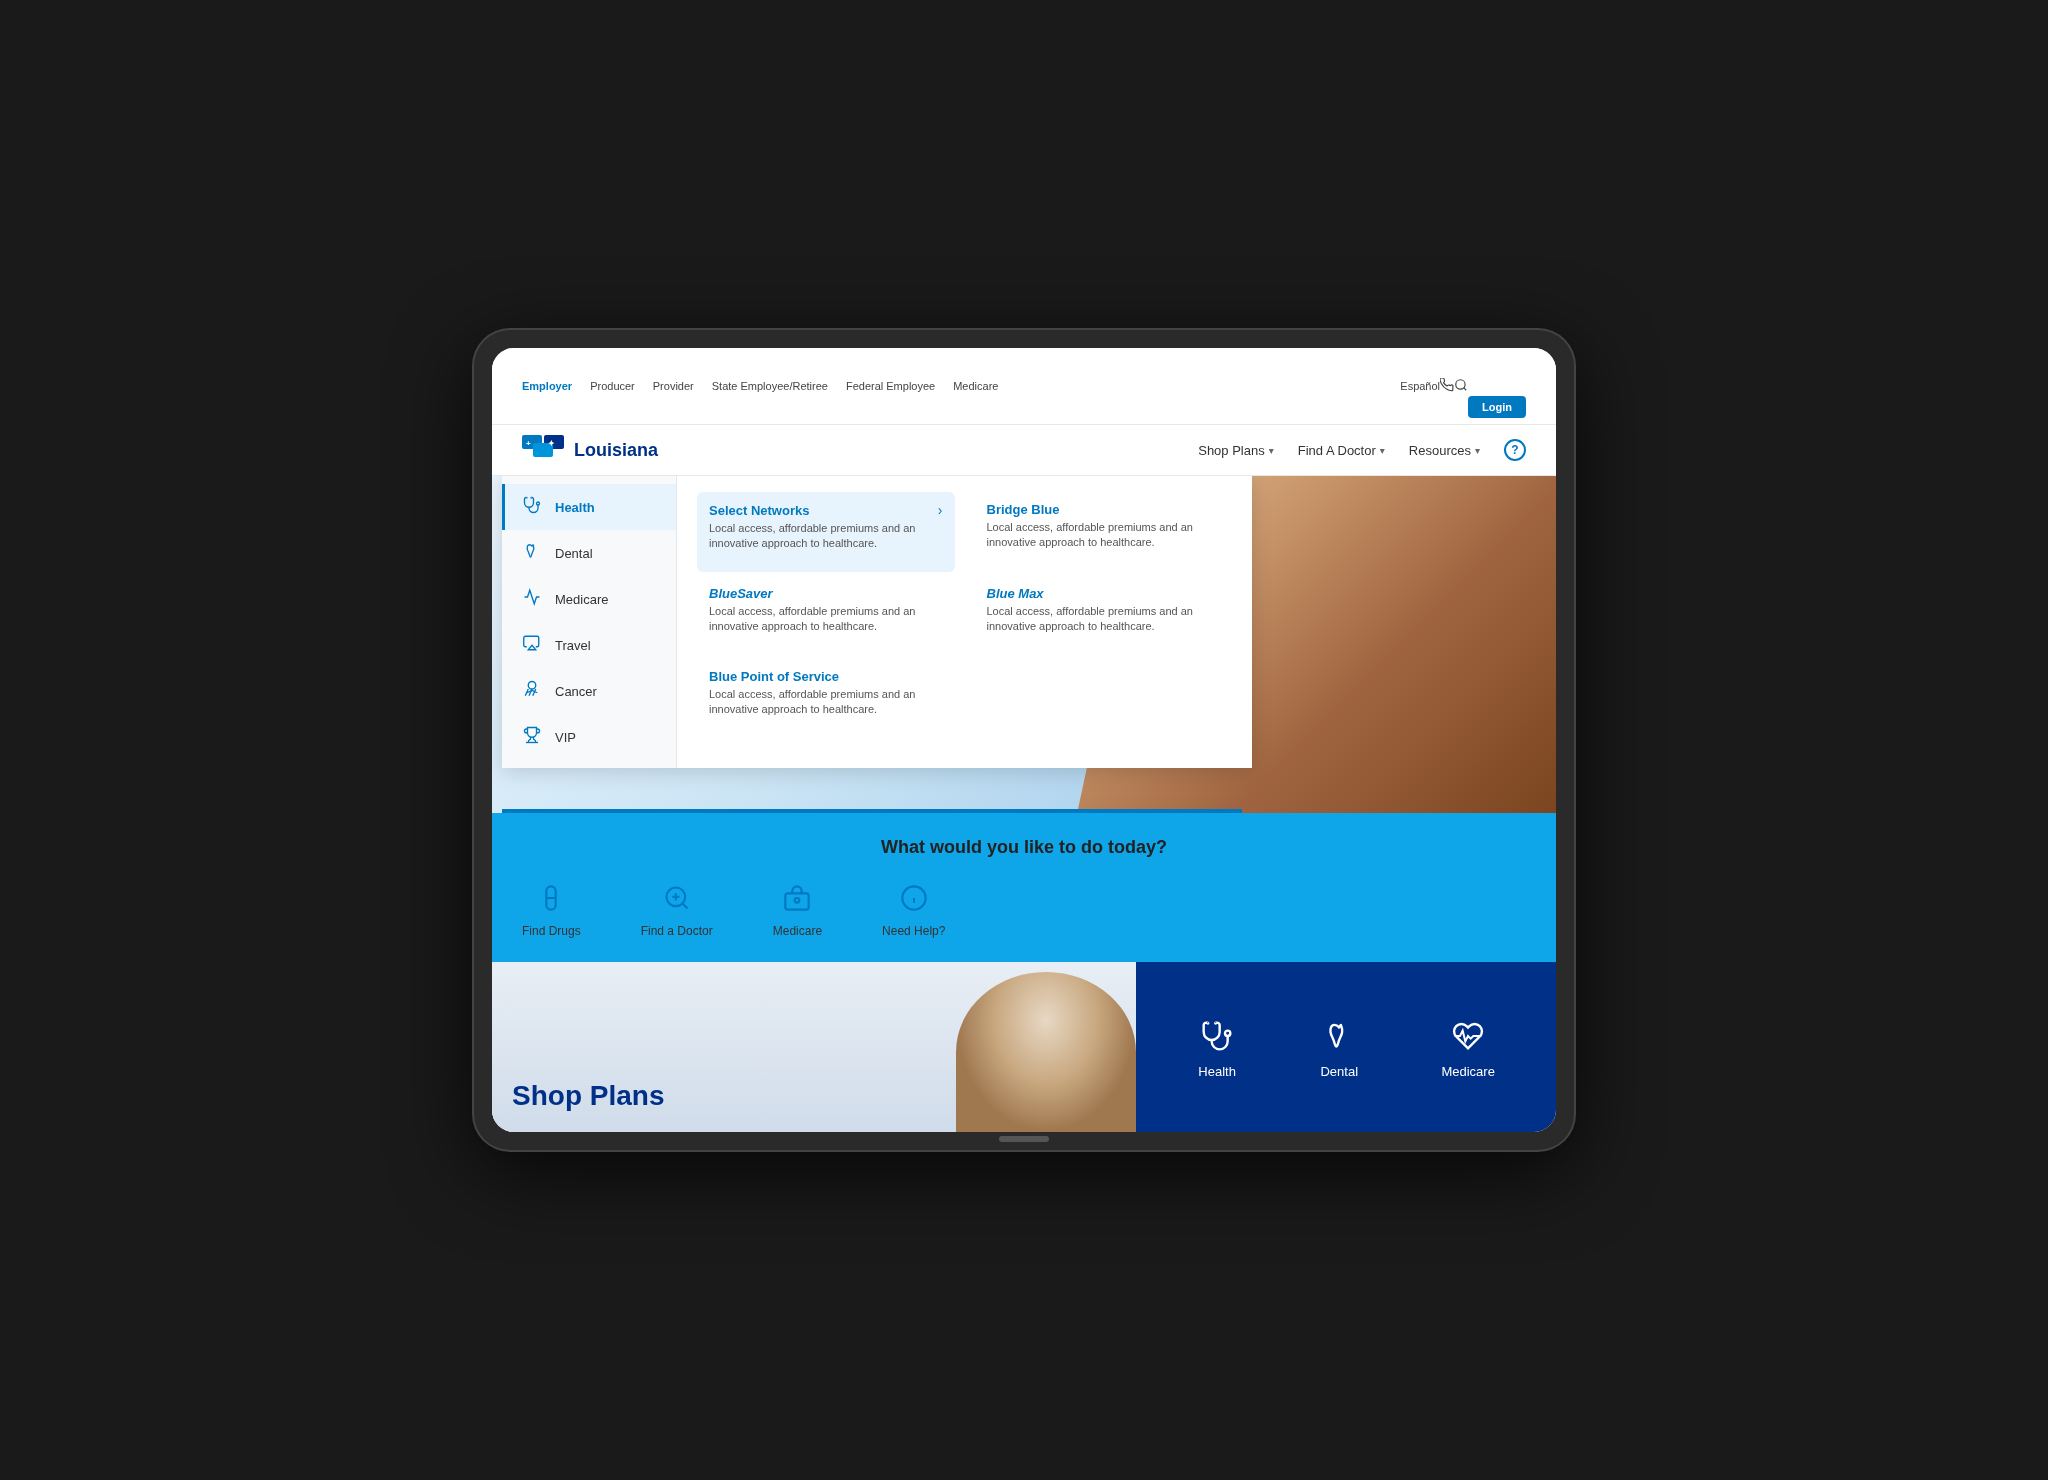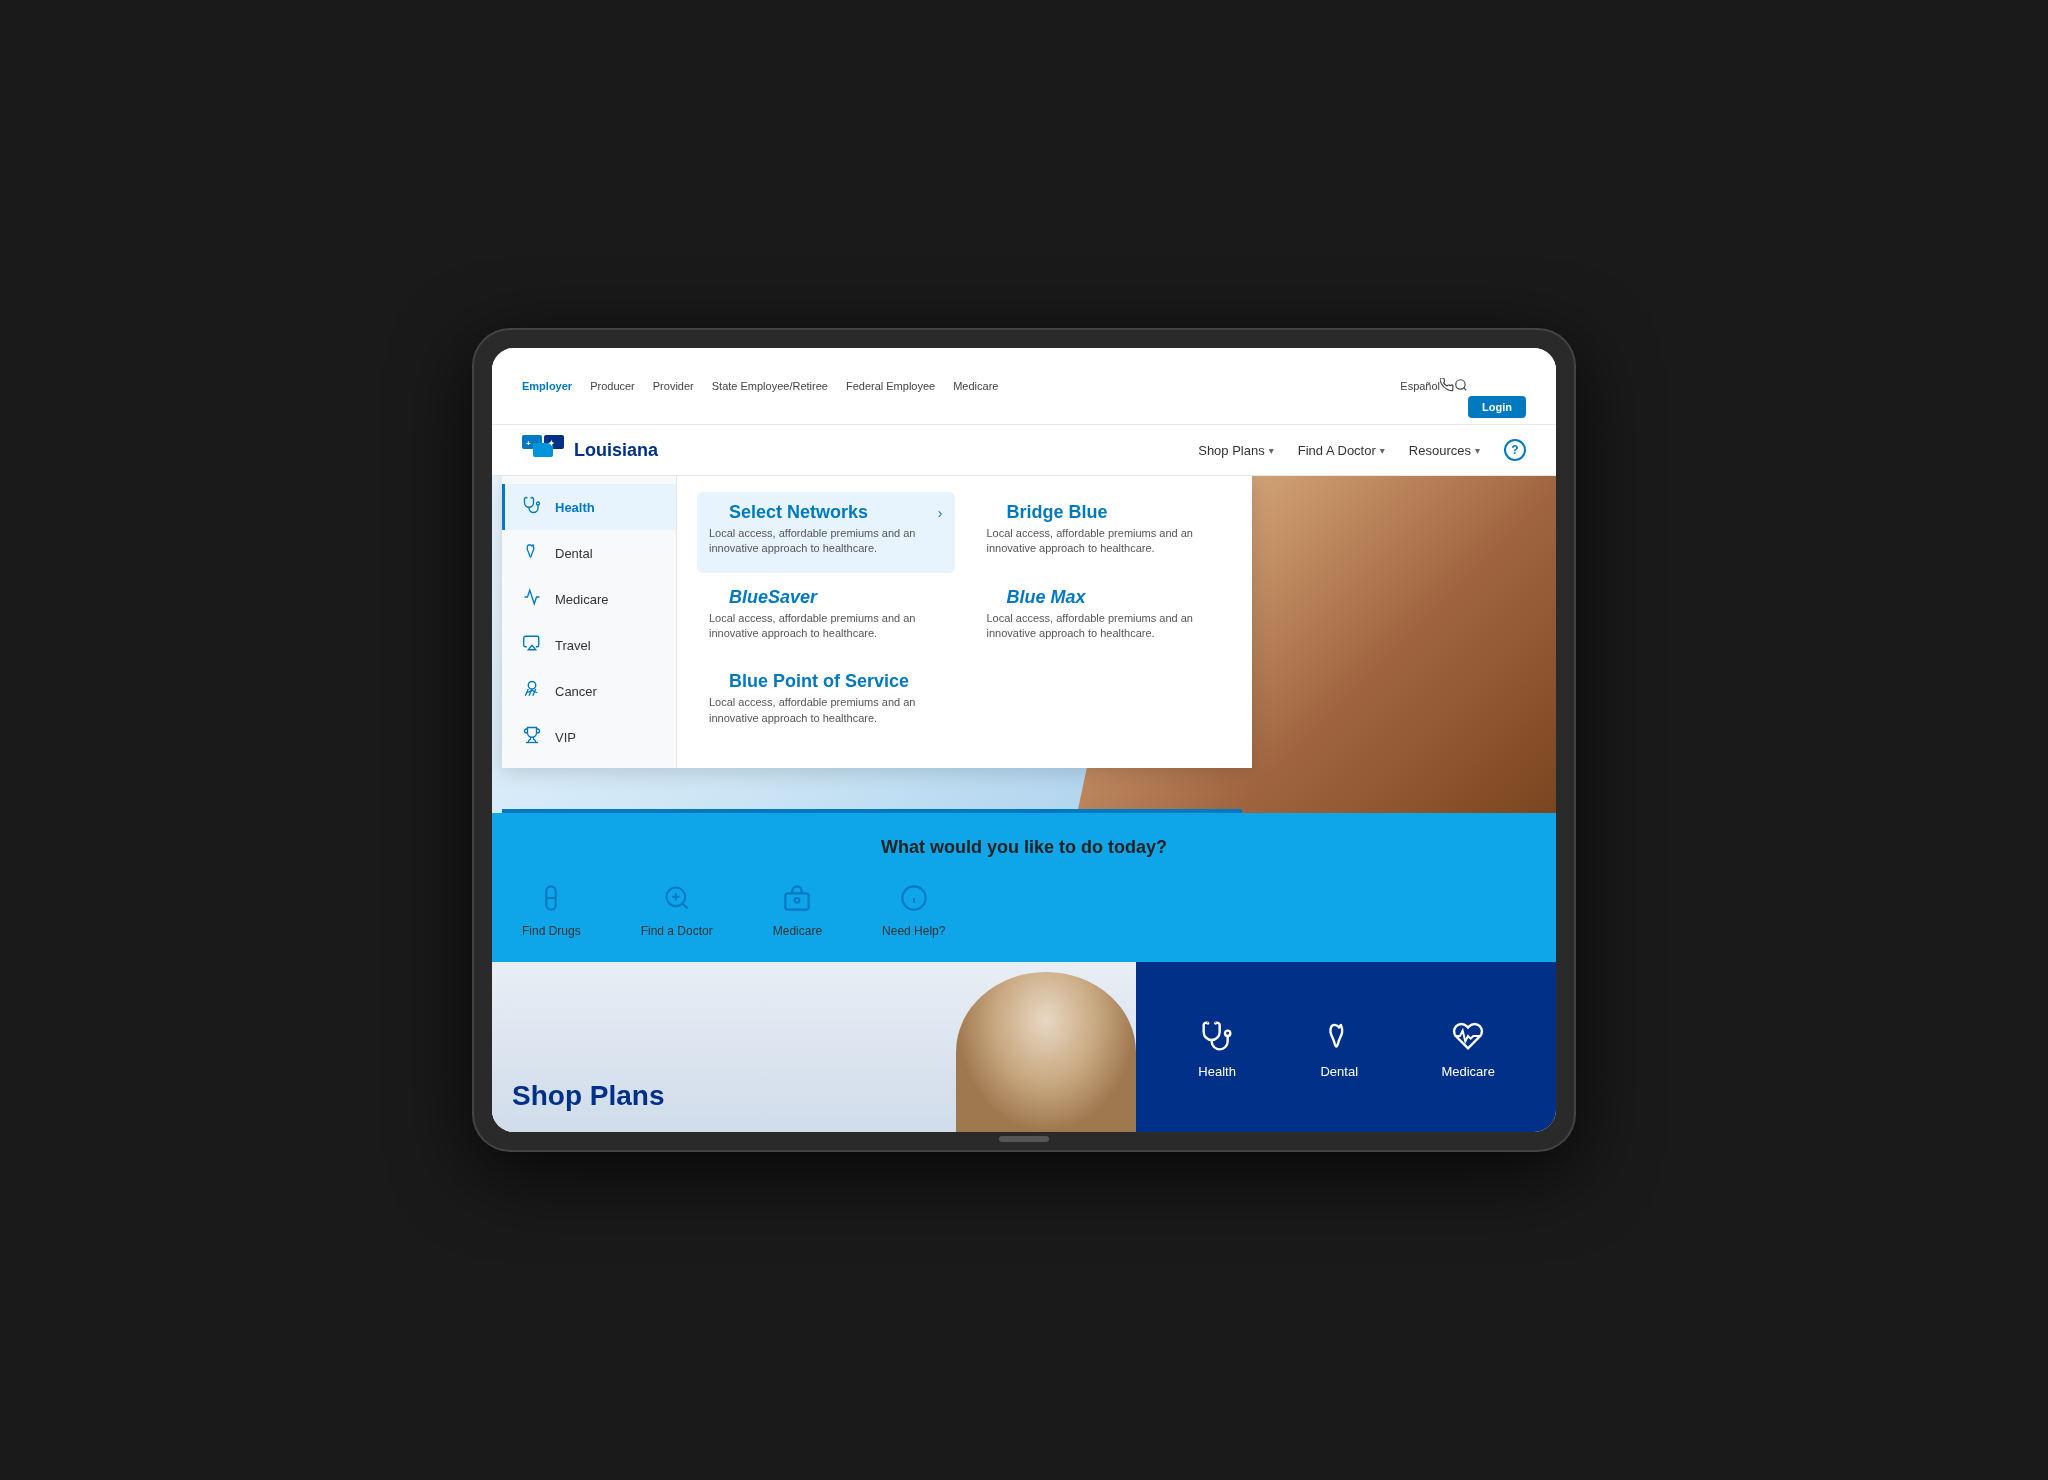--- a/index.html
+++ b/index.html
@@ -225,24 +225,23 @@
     }
     .plan-item.highlighted {
       background: #e8f4fd;
     }
     .plan-item-header {
       display: flex;
       align-items: center;
       justify-content: space-between;
     }
     .plan-item-title {
-      font-size: 18px;
+      font-size: 13px;
       color: #0079c1;
       font-weight: 600;
-      margin-left: 20px;
     }
     .plan-item-desc {
       font-size: 11px;
       color: #555;
       margin-top: 3px;
       line-height: 1.4;
     }
     .plan-chevron {
       color: #0079c1;
       font-size: 14px;

